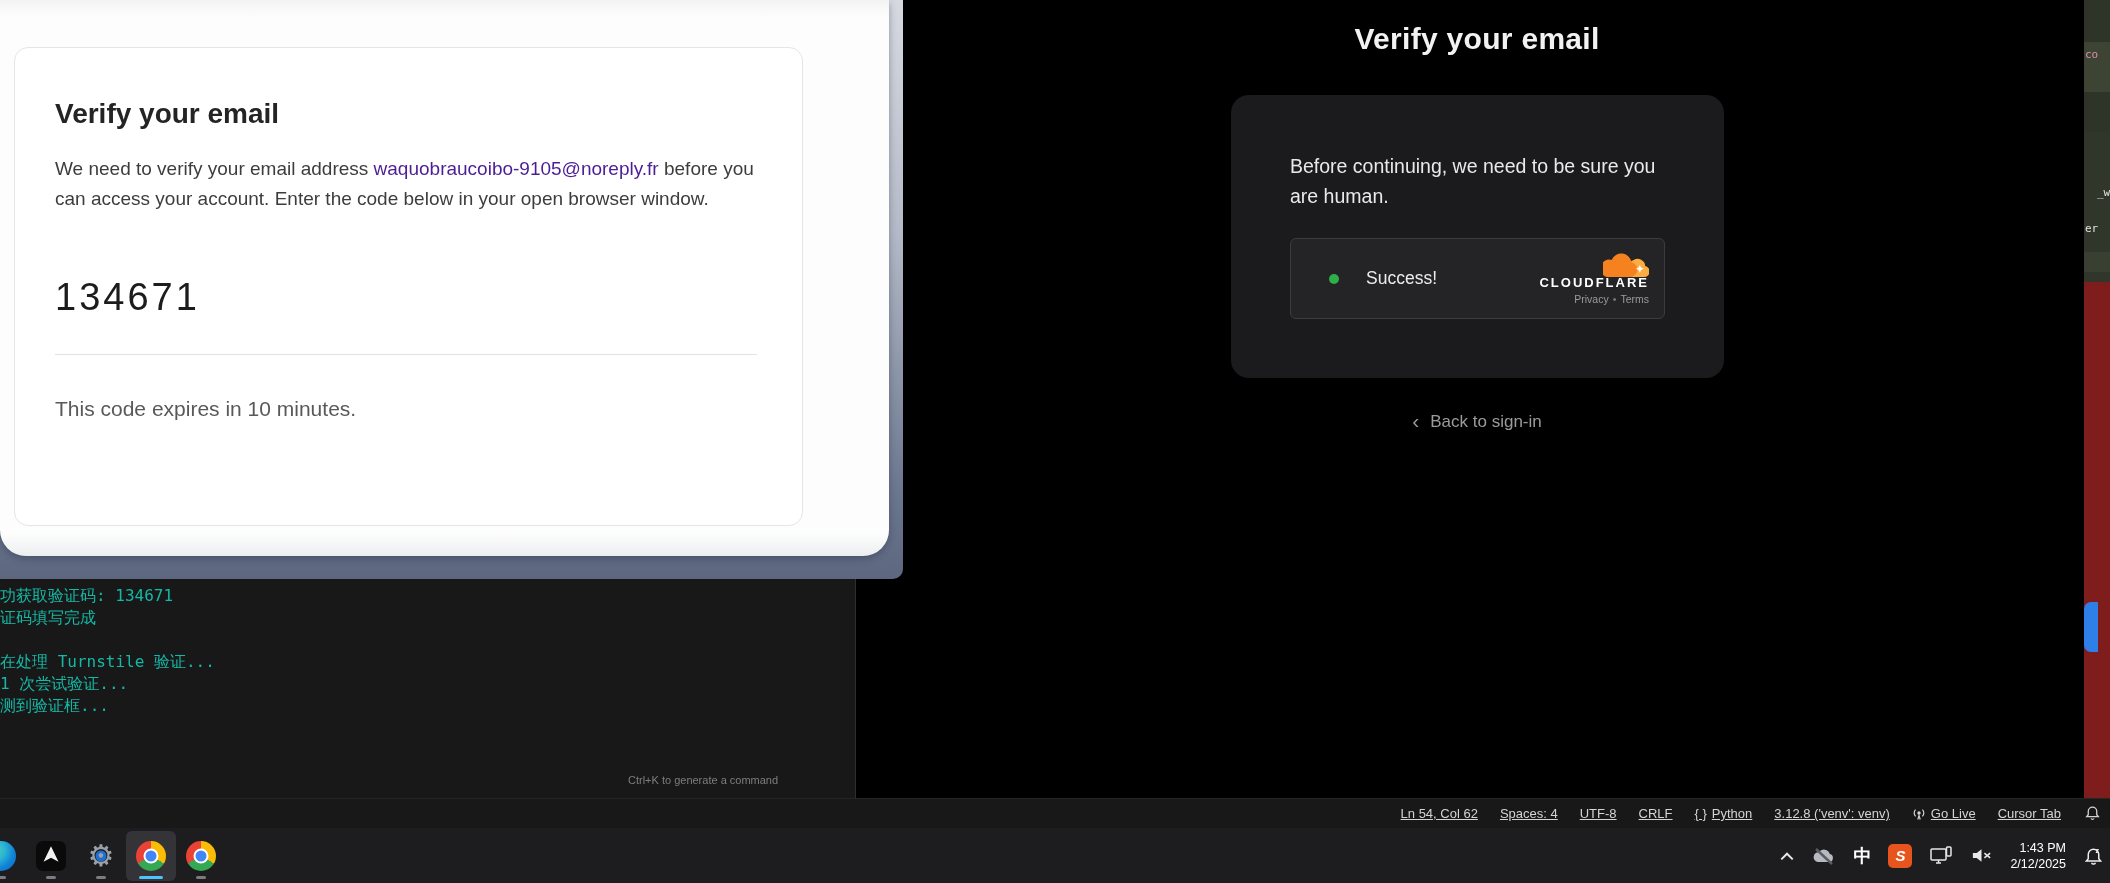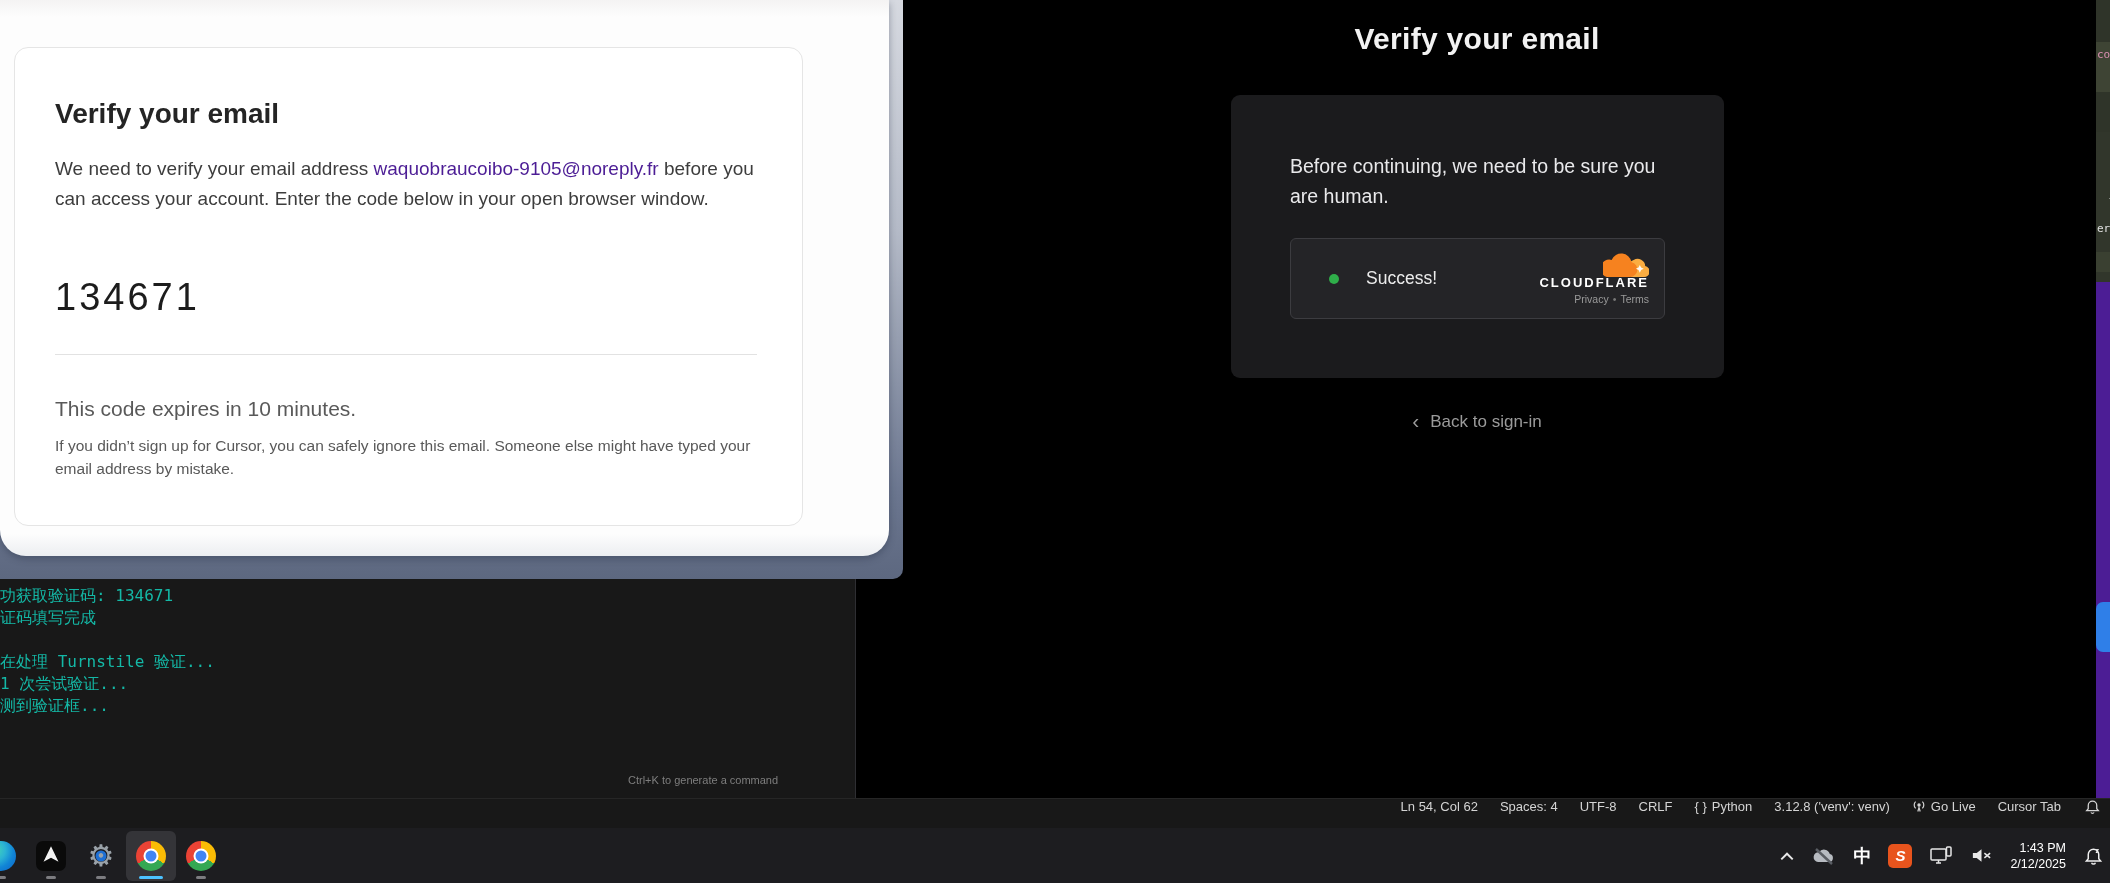--- a/index.html
+++ b/index.html
@@ -1,36 +1,36 @@
 <!DOCTYPE html>
 <html><head>
 <meta charset="utf-8">
 <style>
   * { margin:0; padding:0; box-sizing:border-box; }
   html,body { background:#000; }
   .screen { position:relative; width:2110px; height:883px; background:#000; overflow:hidden;
             font-family:"Liberation Sans", sans-serif; }
 
   
-  .sliver { position:absolute; right:0; top:0; width:14px; height:798px; background:#4c1d95; }
+  .sliver { position:absolute; right:0; top:0; width:26px; height:798px; background:#7f1d1d; }
   .sliver .seg1 { position:absolute; top:0; left:0; right:0; height:132px; background:#2f3429; }
   .sliver .band1 { position:absolute; top:42px; left:0; right:0; height:50px; background:#3e4434; }
   .sliver .seg2 { position:absolute; top:132px; left:0; right:0; height:150px; background:#31362b; }
   .sliver .band2 { position:absolute; top:252px; left:0; right:0; height:20px; background:#3a4031; }
   .sliver .frag { position:absolute; left:1px; font-family:"DejaVu Sans Mono", monospace; font-size:11px; color:#e0e0e0; }
   .sliver .frag.f0 { top:48px; color:#d98fb0; }
   .sliver .frag.f1 { top:186px;margin-left:12px; }
   .sliver .frag.f2 { top:222px; }
   .sliver .bluebtn { position:absolute; top:602px; left:0; width:14px; height:50px; background:#2f7fe8; border-radius:7px 0 0 7px; }
 
   
   .vtitle { position:absolute; left:1230px; top:22px; width:494px; text-align:center;
             font-size:30px; font-weight:700; color:#f2f2f2; letter-spacing:.3px; }
   .vcard { position:absolute; left:1231px; top:95px; width:493px; height:283px;
-           background:#1b1b1d; border-radius:9px; }
+           background:#1b1b1d; border-radius:18px; }
   .vsub { position:absolute; left:59px; top:56px; width:382px; font-size:19.5px; line-height:30px; color:#e9e9eb; }
   .turnstile { position:absolute; left:59px; top:143px; width:375px; height:81px;
                background:#242427; border:1px solid #3c3c40; border-radius:6px;
                display:flex; align-items:center; }
   .tdot { margin-left:38px; width:10px; height:10px; border-radius:50%; background:#2fae4a; flex:none; }
   .tsucc { margin-left:27px; font-size:17.5px; color:#ececec; }
   .cf { margin-left:auto; margin-right:15px; display:flex; flex-direction:column; align-items:flex-end; }
   .cfname { font-size:13px; font-weight:700; letter-spacing:2px; color:#fff; margin-top:-3px; }
   .cflinks { font-size:10.5px; color:#9a9a9a; margin-top:3px; }
   .cflinks a { color:#9a9a9a; }
@@ -64,21 +64,21 @@
   .tlines { position:absolute; left:0; top:6px; }
   .tline { font-size:16px; line-height:22px; color:#14b8a6; white-space:pre; }
   .thint { position:absolute; left:628px; top:195px; font-size:11px; color:#7e7e7e;
            font-family:"Liberation Sans", sans-serif; }
 
   
   .statusbar { position:absolute; left:0; top:798px; width:2110px; height:30px;
                background:#181818; border-top:1px solid #262626;
                display:flex; align-items:center; justify-content:flex-end;
                font-size:13px; color:#d4d4d4; }
-  .sitem { padding:0 11px; display:flex; align-items:flex-start; gap:5px; cursor:pointer; height:100%; }
+  .sitem { padding:0 11px; display:flex; align-items:center; gap:5px; cursor:pointer; height:100%;text-decoration:underline; }
   .sitem svg { display:block; }
   .sbell { padding:0 9px 0 12px; }
 
   
   .taskbar { position:absolute; left:0; top:828px; width:2110px; height:55px; background:#1d1d20;
              display:flex; align-items:center; }
   .tb-left { display:flex; align-items:center; margin-left:-24px; }
   .slot { position:relative; width:50px; height:50px; display:flex; align-items:center; justify-content:center;
           border-radius:6px; cursor:pointer; }
   .slot.active { background:#343438; }
@@ -147,21 +147,20 @@
   </div>
 
   <div class="mailwin">
     <div class="mail-inner">
       <div class="mailcard">
         <h2 class="mtitle">Verify your email</h2>
         <p class="mbody"><span>We need to verify your email address </span><a class="mlink">waquobraucoibo-9105@noreply.fr</a><span> before you can access your account. Enter the code below in your open browser window.</span></p>
         <div class="mcode">134671</div>
         <div class="mdivider"></div>
         <p class="mexpiry">This code expires in 10 minutes.</p>
-        <p class="mfooter">If you didn’t sign up for Cursor, you can safely ignore this email. Someone else might have typed your email address by mistake.</p>
       </div>
     </div>
   </div>
 
   <div class="terminal">
     <div class="tlines">
       <div class="tline">功获取验证码: 134671</div>
       <div class="tline">证码填写完成</div>
       <div class="tline">&nbsp;</div>
       <div class="tline">在处理 Turnstile 验证...</div>

